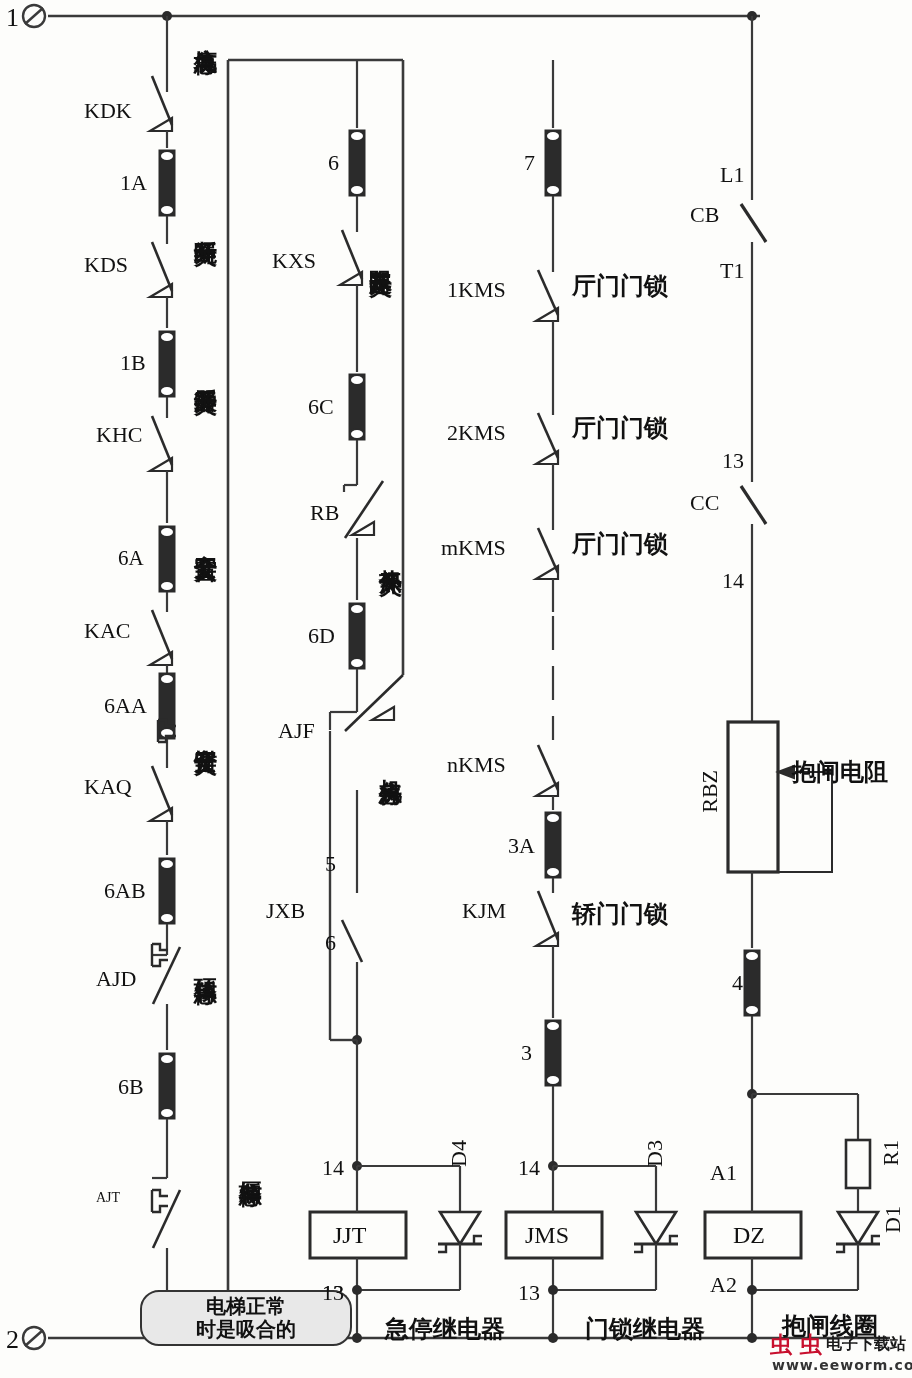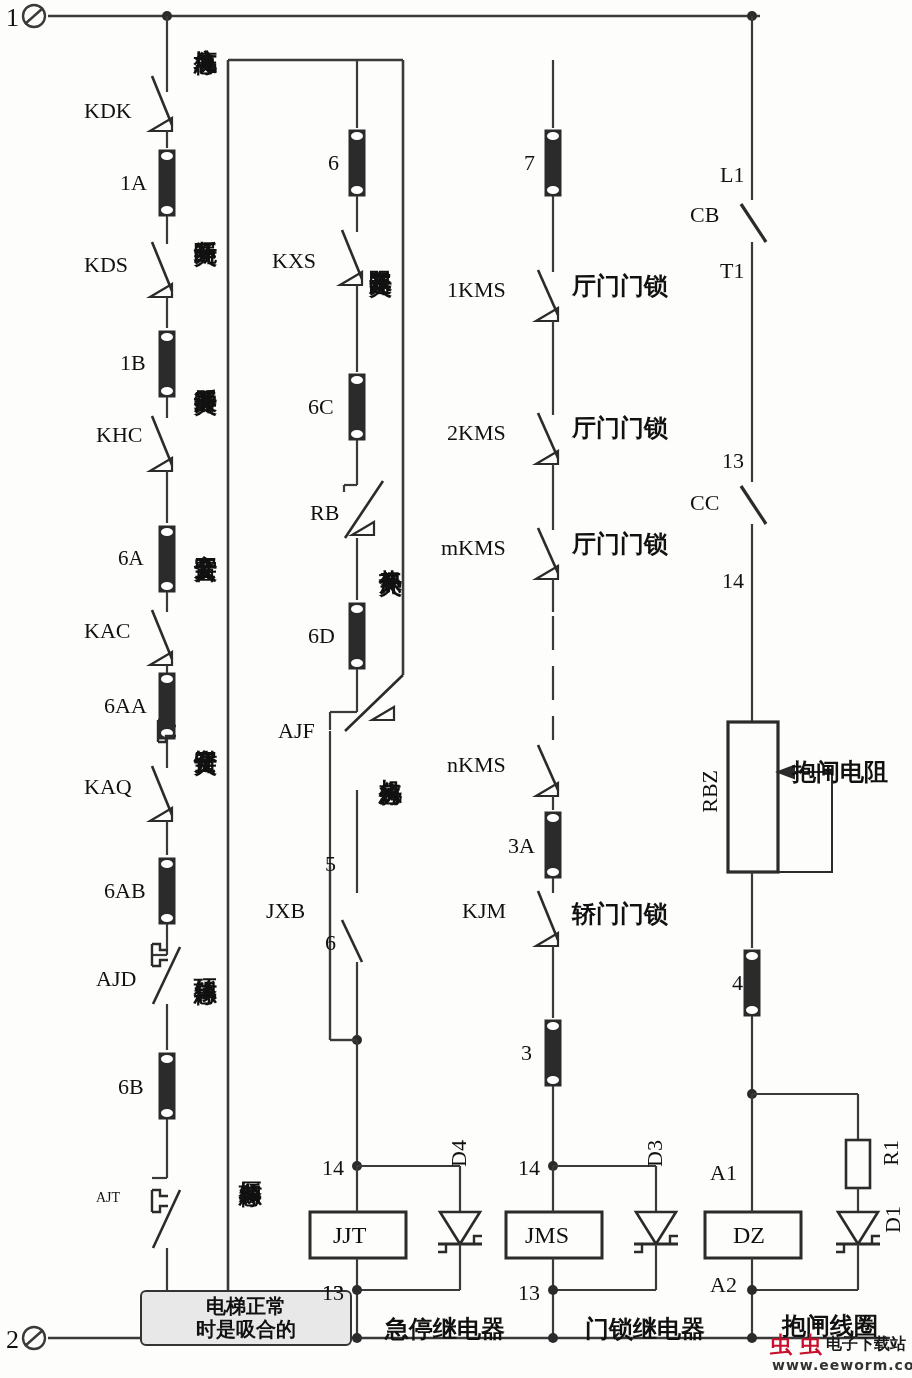--- a/index.html
+++ b/index.html
@@ -8,21 +8,21 @@
   .lbl{position:absolute;white-space:nowrap;font-family:"Liberation Serif",serif;color:#111;}
   .lat{font-family:"Liberation Serif",serif;}
   .cjk{font-family:"DejaVu Sans",sans-serif;font-weight:bold;color:#111;}
   .vcjk{font-family:"DejaVu Sans",sans-serif;font-weight:bold;color:#111;
         writing-mode:vertical-rl;text-orientation:upright;letter-spacing:1px;}
   #svgwrap{position:absolute;left:0;top:0;width:912px;height:1378px;}
   .wm{position:absolute;font-family:"DejaVu Sans",sans-serif;}
   .wm-bug{color:#c8102e;font-weight:bold;}
   .wm-txt{color:#1a1a1a;font-weight:bold;}
   .wm-url{color:#333;font-weight:bold;letter-spacing:1px;}
-  .callout{position:absolute;border:2px solid #333;border-radius:6px;background:#e8e8e8;
+  .callout{position:absolute;border:2px solid #333;border-radius:19px;background:#e8e8e8;
            text-align:center;line-height:1.15;padding:3px 6px;}
   .callout span{display:block;font-family:"DejaVu Sans",sans-serif;font-weight:bold;color:#111;}
 </style>
 </head>
 <body>
 
 <div id="page">
 
   <svg id="svgwrap" viewBox="0 0 912 1378" xmlns="http://www.w3.org/2000/svg">
     <defs>

